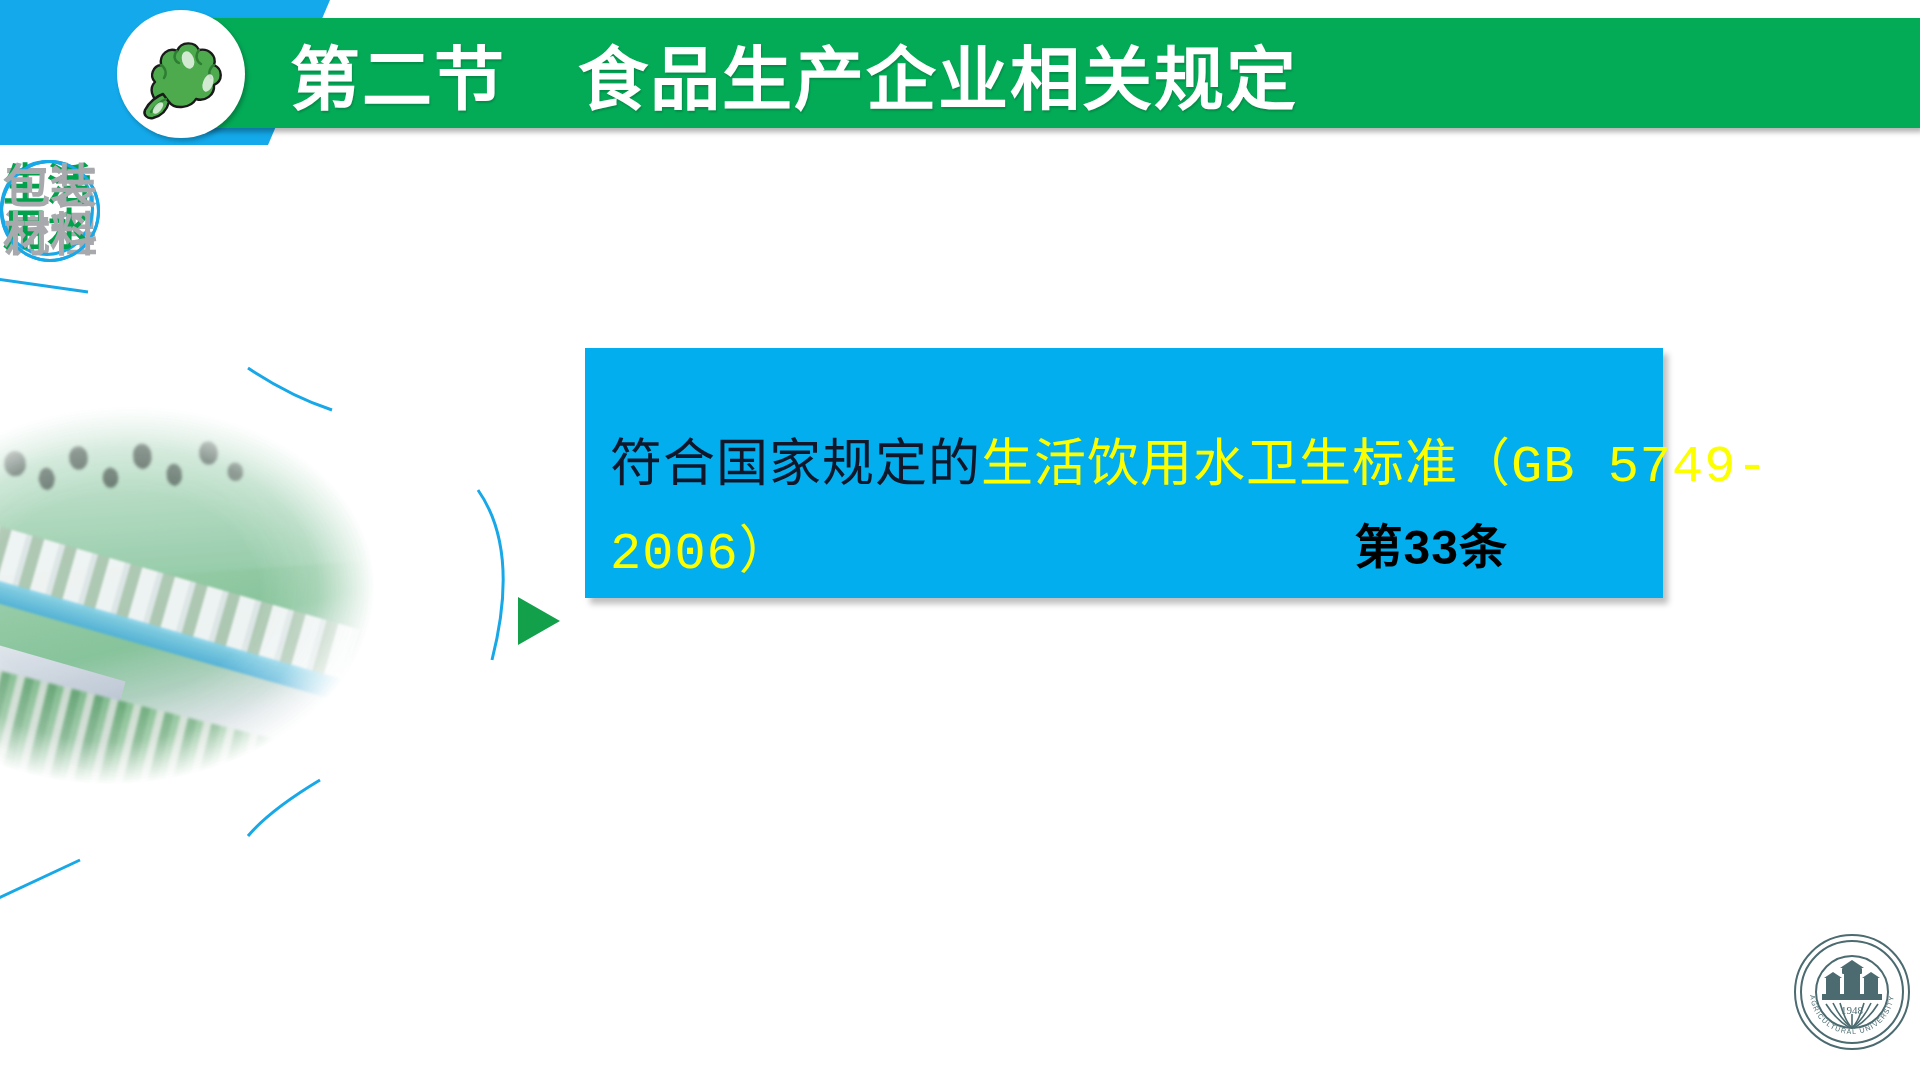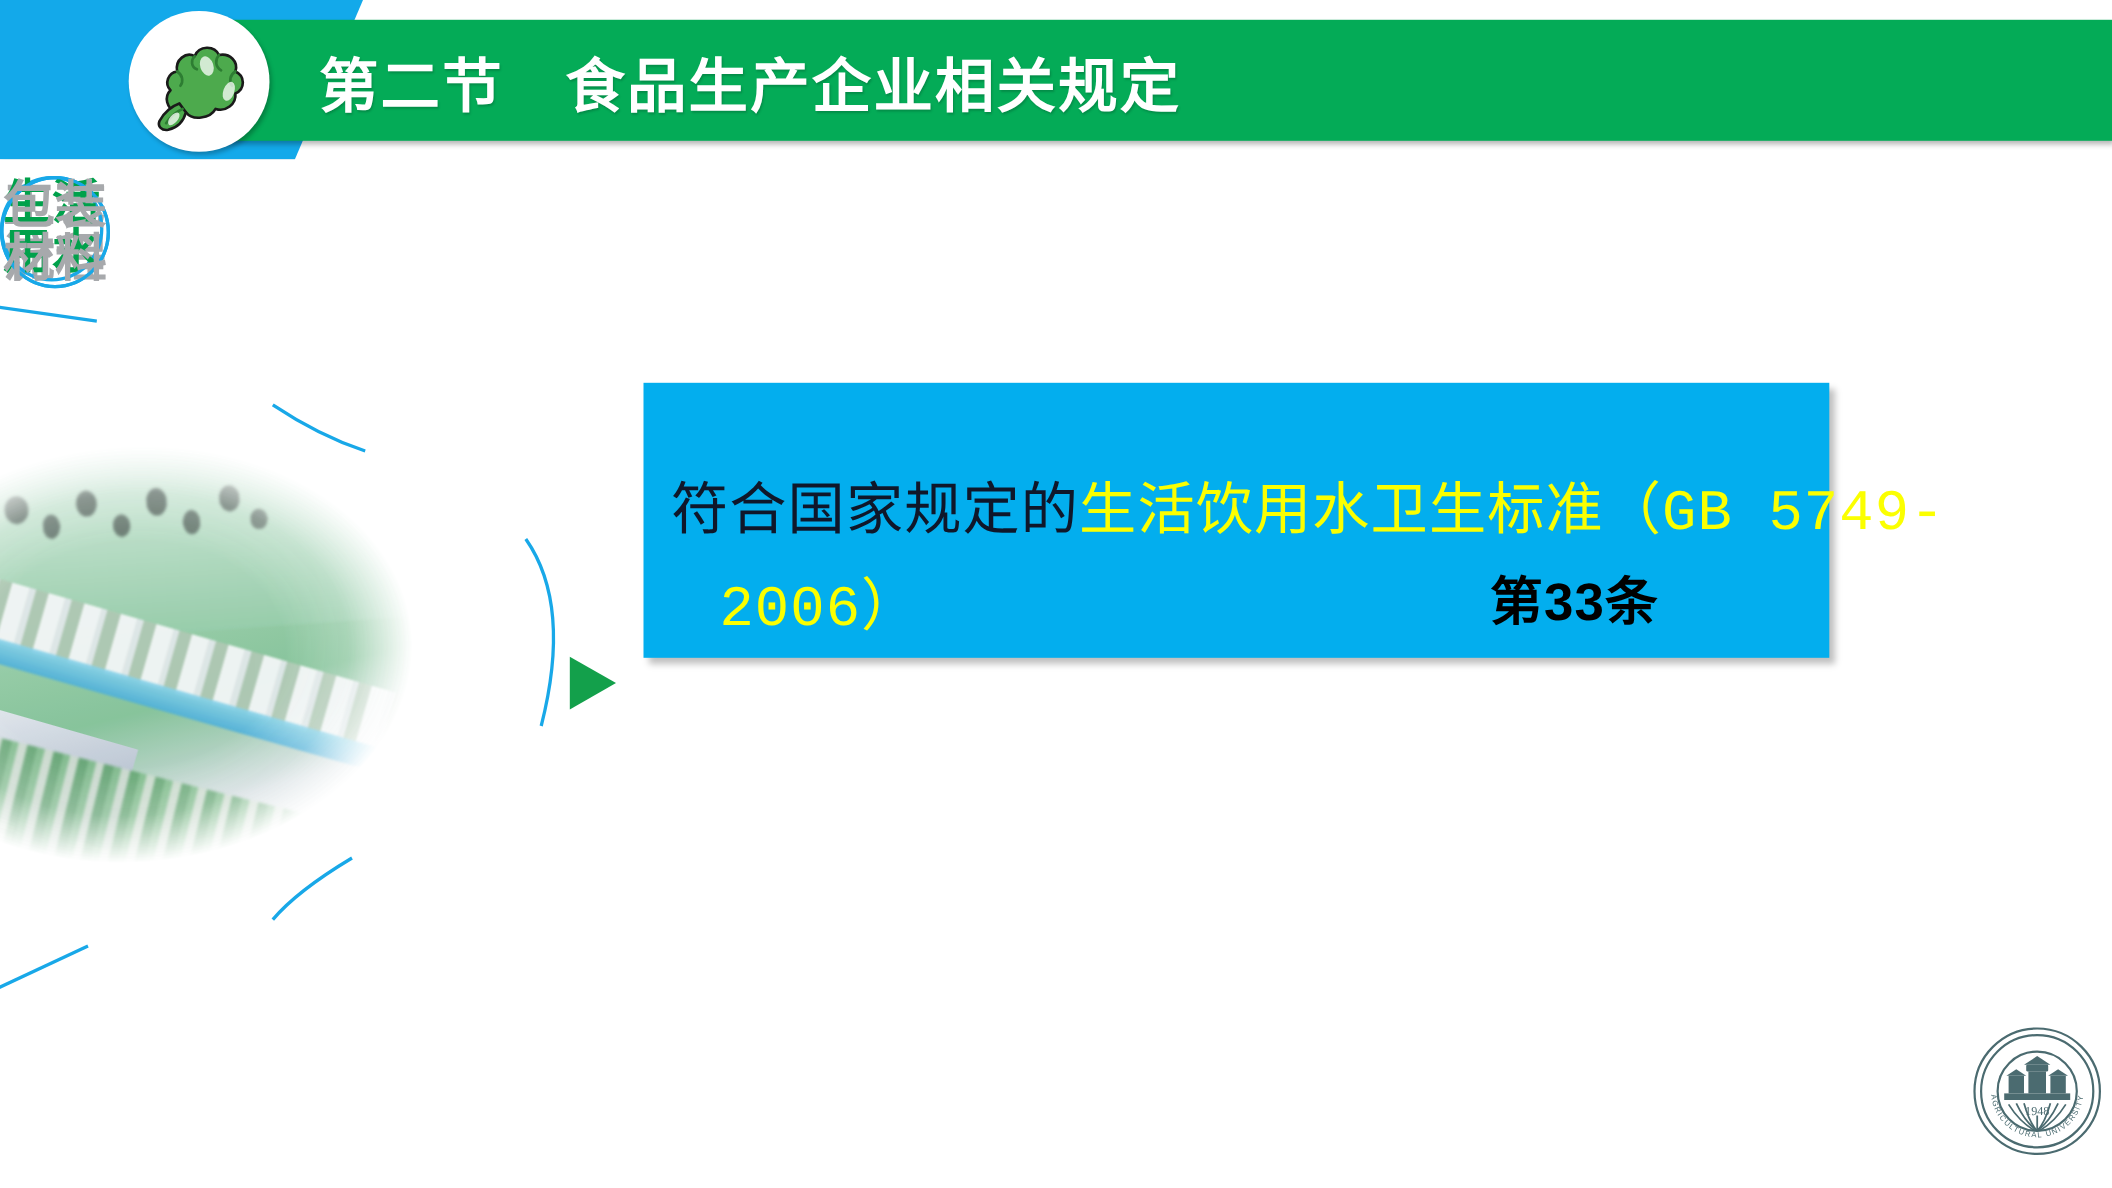--- a/index.html
+++ b/index.html
@@ -104,21 +104,21 @@
     border-radius:50%;
     background:#ffffff;
     box-shadow:2px 3px 4px rgba(0,0,0,.25);
     overflow:hidden;
   }
   .header .logo-circle svg{position:absolute;left:8px;top:10px;}
   .header .title{
     position:absolute;left:290px;top:18px;height:110px;
     display:flex;align-items:center;
     color:#ffffff;
-    font-size:54px;font-weight:bold;letter-spacing:2px;
+    font-size:70px;font-weight:bold;letter-spacing:2px;
     white-space:pre;
     text-shadow:1px 2px 2px rgba(0,0,0,.18);
   }
 
   
   .mindmap{position:absolute;left:0;top:160px;width:760px;height:790px;}
   .mindmap svg{position:absolute;left:0;top:0;}
   .node{
     position:absolute;
     border:3px solid #18a8e8;
@@ -149,21 +149,21 @@
     box-shadow:5px 6px 6px rgba(0,0,0,.25);
   }
   .content-box .line{
     position:absolute;left:25px;
     font-size:52px;
     font-weight:normal;
     white-space:pre;
     letter-spacing:1px;
   }
   .content-box .line1{top:73px;}
-  .content-box .line2{top:160px;margin-left:44px;}
+  .content-box .line2{top:160px;}
   .txt-white{color:#0f172a;}
   .txt-yellow{color:#fbff00;font-family:Liberation Mono, monospace;}
   .art-no{
     position:absolute;right:155px;top:160px;
     color:#000000;font-size:48px;font-weight:bold;letter-spacing:1px;
     white-space:pre;
     text-align:center;
   }
 
   

